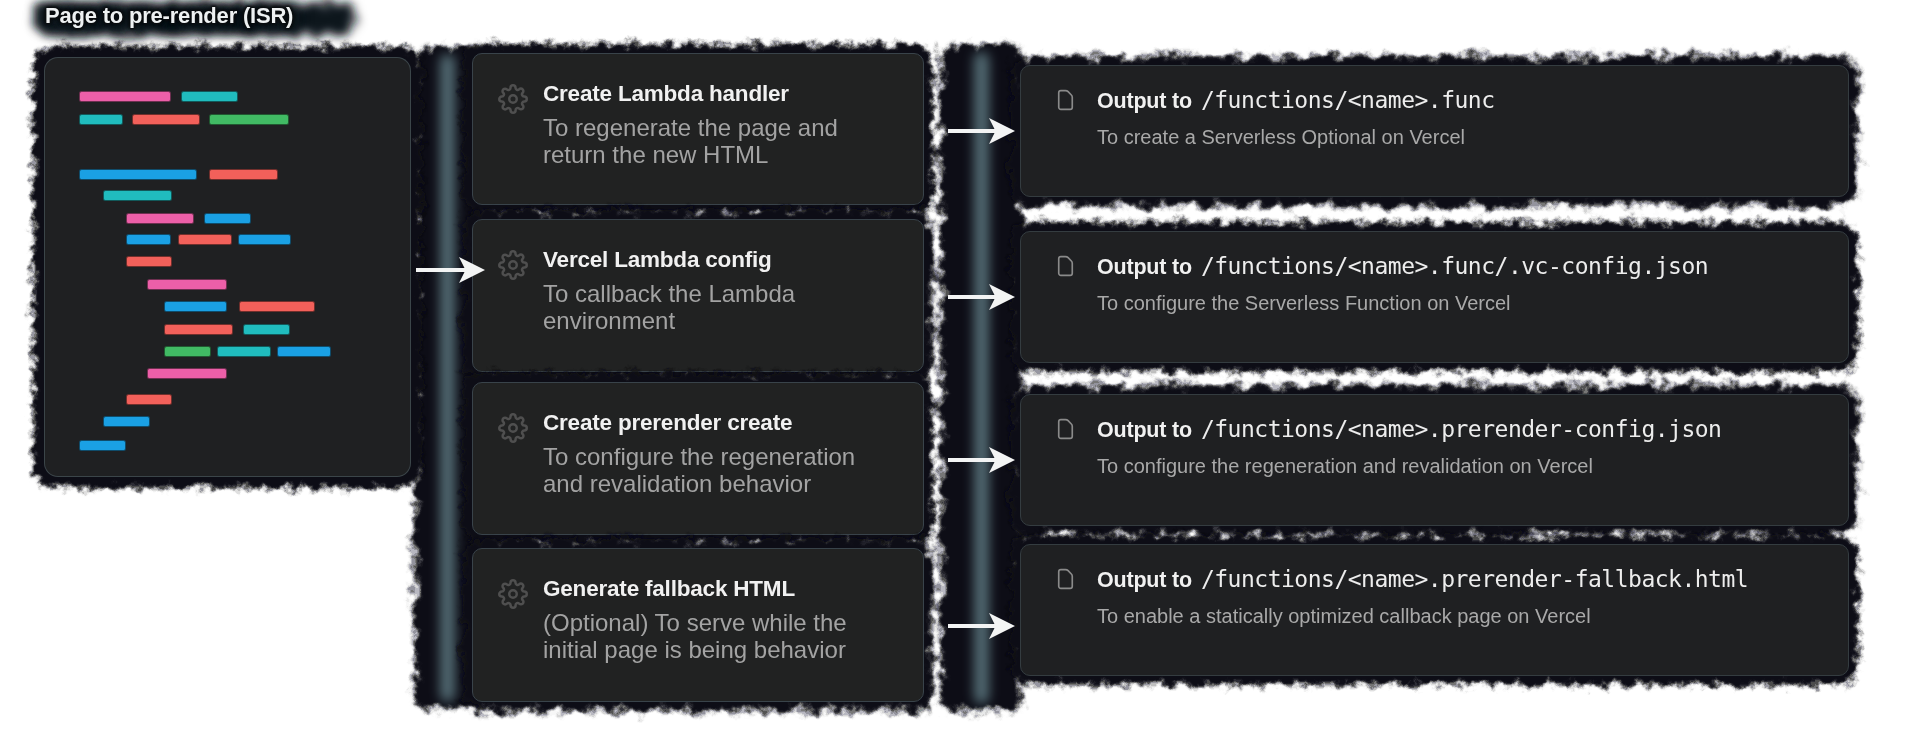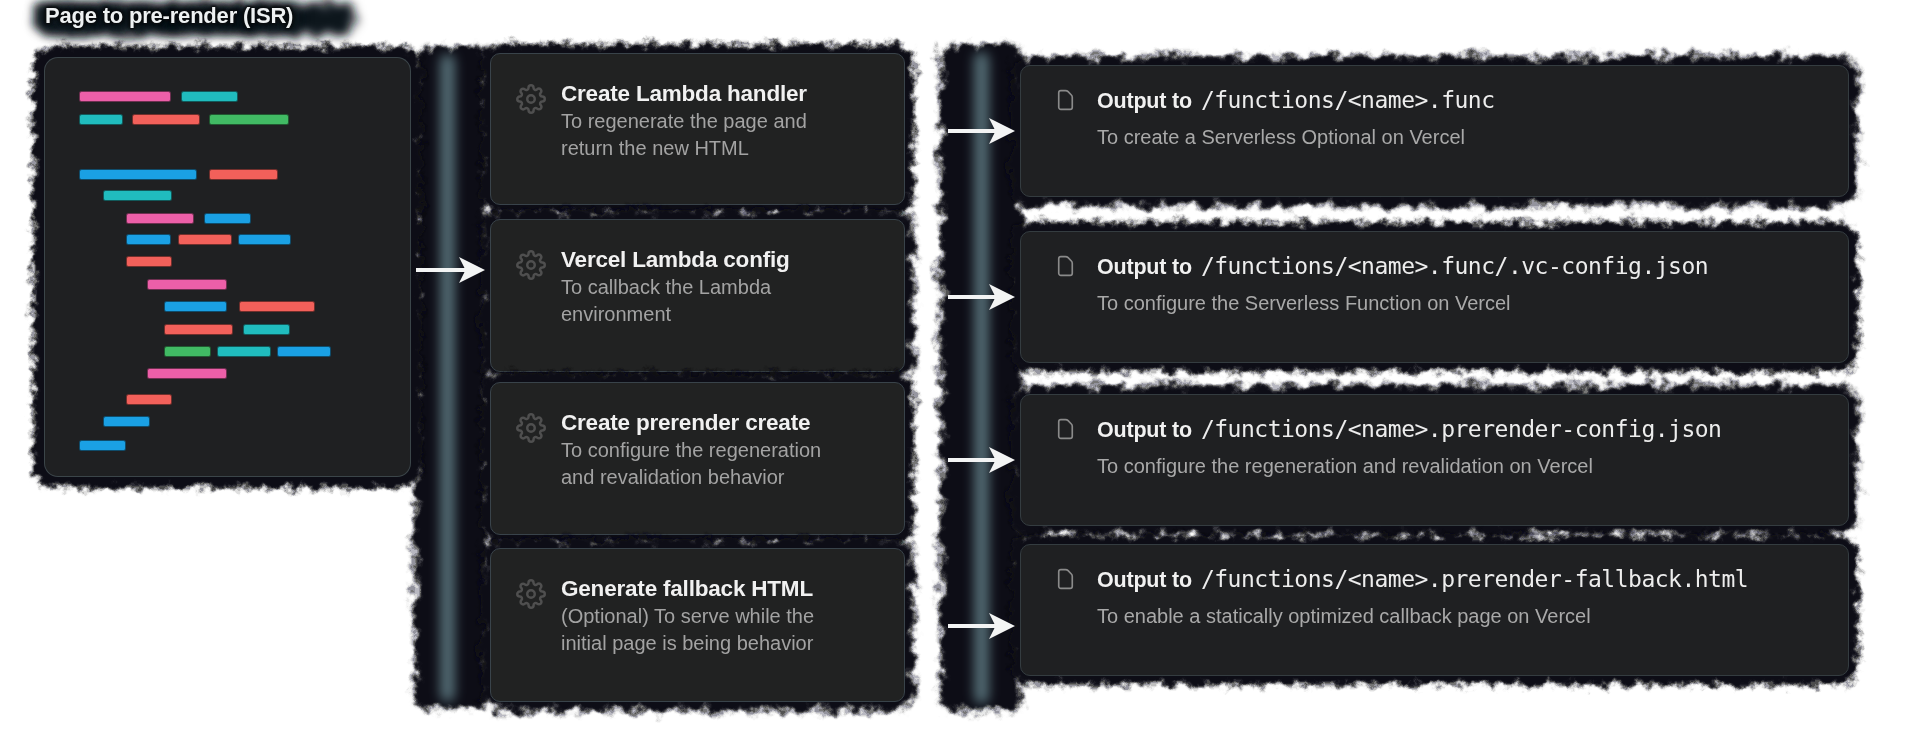--- a/index.html
+++ b/index.html
@@ -59,35 +59,35 @@
     background:#1f2022; border:1px solid rgba(125,155,165,0.30);
     border-radius:14px;
   }
   .code-row { position:absolute; left:0; width:100%; height:11px; }
   .code-bar {
     position:absolute; top:0; height:11px; box-sizing:border-box;
     border-radius:2.5px; border:1px solid rgba(8,8,8,0.55);
   }
 
   
-  .step-pos   { left:490px; width:415px; }
+  .step-pos   { left:472px; width:452px; }
   .step-pos-1 { top:53px;  height:152px; }
   .step-pos-2 { top:219px; height:153px; }
   .step-pos-3 { top:382px; height:153px; }
   .step-pos-4 { top:548px; height:154px;border-radius:8px; }
   .step-surface {
     background:#212222; border:1px solid #39434a;
     display:flex; gap:15px; padding:27px 26px 0 25px;
   }
   .gear { flex:0 0 auto; margin-top:3px; }
   .step-text h2 {
     margin:0; font-size:22.5px; font-weight:700; letter-spacing:-0.2px; color:#f1f1f1;
   }
   .step-text p {
-    margin:1px 0 0 0; font-size:20px; line-height:27px; color:#a3a3a3;
+    margin:7px 0 0 0; font-size:24px; line-height:27px; color:#a3a3a3;
     white-space:pre-line;
   }
 
   
   .out-pos   { left:1020px; width:829px; height:132px; }
   .out-pos-1 { top:65px; }
   .out-pos-2 { top:231px; }
   .out-pos-3 { top:394px; }
   .out-pos-4 { top:544px; }
   .out-surface {

